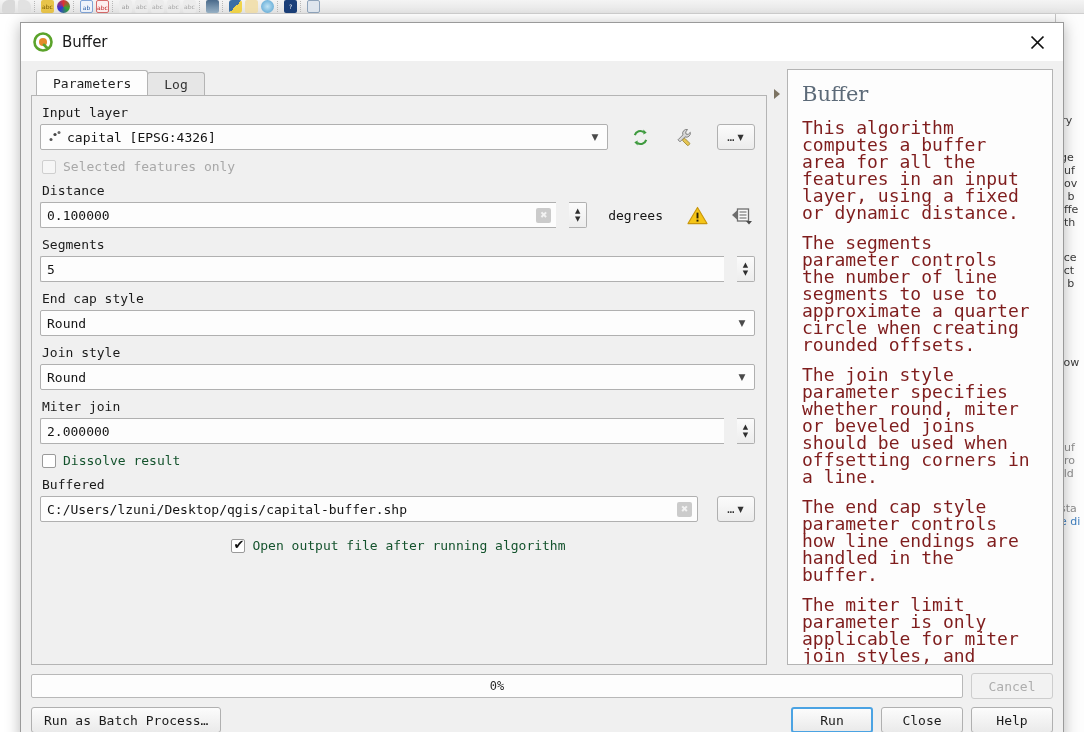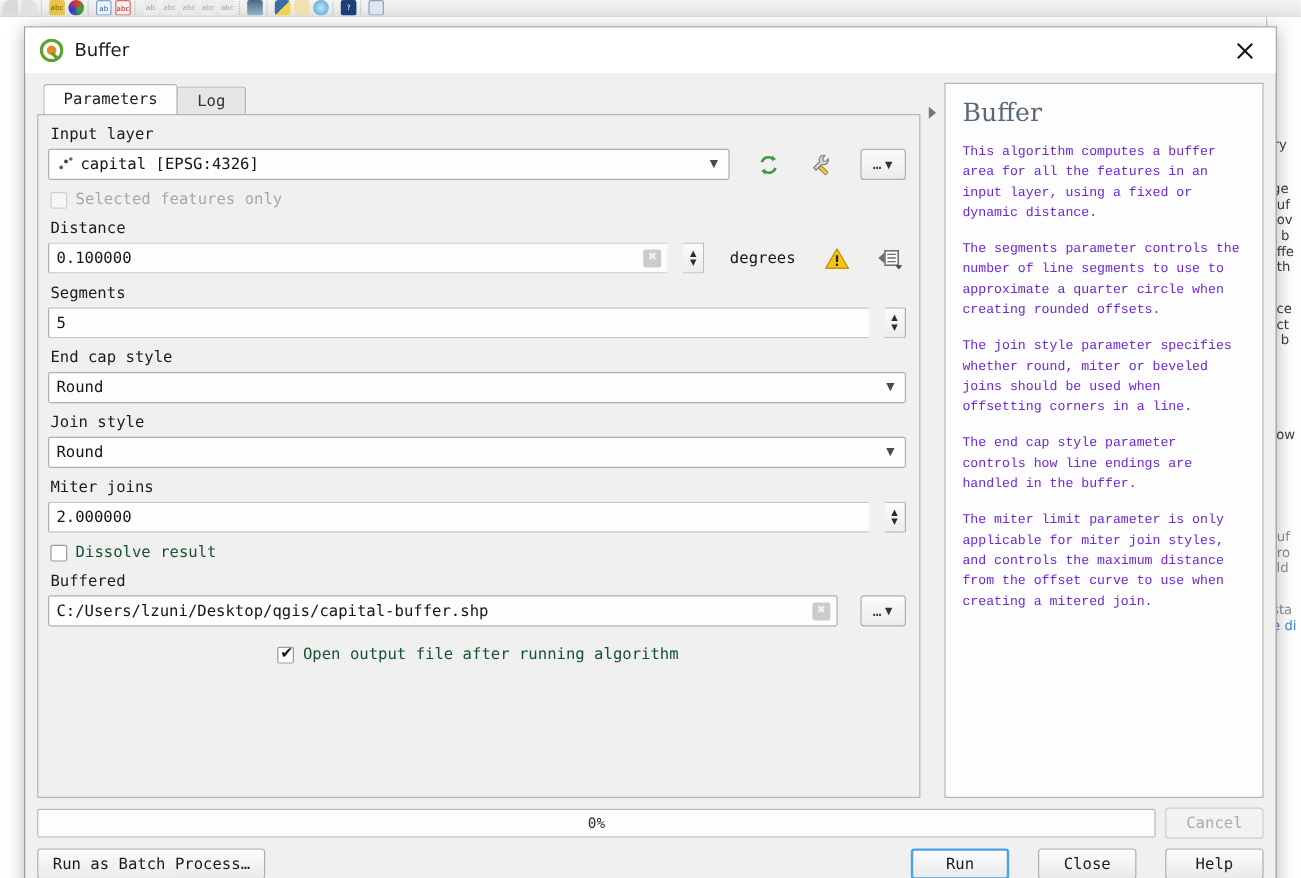--- a/index.html
+++ b/index.html
@@ -159,21 +159,21 @@
   }
   #help-panel {
     flex: 1 1 auto; background: #fdfdfd; border: 1px solid #b4b4b4;
     padding: 12px 14px; overflow: hidden; min-height: 0;
   }
   #help-title {
     font-family: "DejaVu Serif", "Liberation Serif", serif;
     font-size: 21px; color: #5c6a78; margin-bottom: 13px; line-height: 24px;
   }
   .help-p {
-    font-size: 11px; color: #6d28d9; line-height: 17px; margin-bottom: 13px; font-family: Liberation Mono, monospace;
+    font-size: 18px; color: #7f1d1d; line-height: 17px; margin-bottom: 13px;
   }
 
   
   #footer { flex: 0 0 auto; padding: 8px 10px 10px 10px; }
   #progress-row { display: flex; align-items: center; gap: 8px; margin-bottom: 8px; }
   #progressbar {
     flex: 1 1 auto; height: 24px; background: #fdfdfd;
     border: 1px solid #b8b8b8; border-radius: 2px;
     display: flex; align-items: center; justify-content: center;
     font-size: 12px; color: #2a2a2a;
@@ -181,21 +181,21 @@
   .btn {
     height: 26px; min-width: 82px; padding: 0 12px;
     background: linear-gradient(#fcfcfc,#eaeaea);
     border: 1px solid #b0b0b0; border-radius: 3px;
     font-size: 13px; color: #1b1b1b; cursor: pointer;
     display: flex; align-items: center; justify-content: center;
     font-family: "DejaVu Sans Mono", "Liberation Mono", monospace;
   }
   .btn.disabled { color: #adadad; background: #f2f2f2; border-color: #cdcdcd; cursor: default; }
   .btn.focused { border: 2px solid #4ba3e3; }
-  #buttons-row { display: flex; align-items: center; gap: 24px; }
+  #buttons-row { display: flex; align-items: center; gap: 8px; }
   #batch-btn { min-width: 0; }
   #spacer { flex: 1 1 auto; }
 </style>
 </head>
 <body>
 
 <div id="bg-app">
   <div id="bg-toolbar">
     <div class="tb-ico" style="background:#d9d9d9;border-radius:50% 2px 2px 2px;"></div>
     <div class="tb-ico" style="background:#e2e2e2;border-radius:2px 50% 2px 2px;"></div>
@@ -356,21 +356,21 @@
         </div>
 
         <div class="field-label">Join style</div>
         <div class="row">
           <div class="combo">
             <span class="val">Round</span>
             <span class="arrow">▼</span>
           </div>
         </div>
 
-        <div class="field-label">Miter joins</div>
+        <div class="field-label">Miter join</div>
         <div class="row">
           <div class="textfield" style="border-right:none;border-radius:2px 0 0 2px;">
             <span class="tv">2.000000</span>
           </div>
           <div class="spinner" style="margin-left:-6px;">
             <span class="up">▲</span>
             <span class="dn">▼</span>
           </div>
         </div>
 

